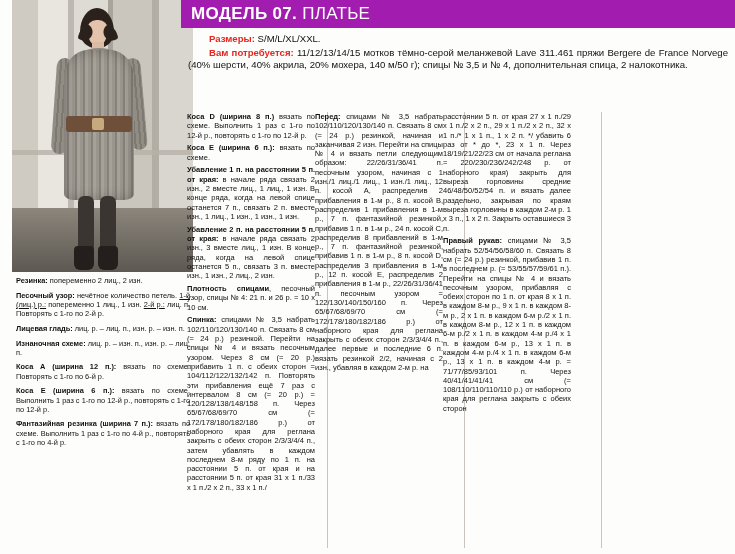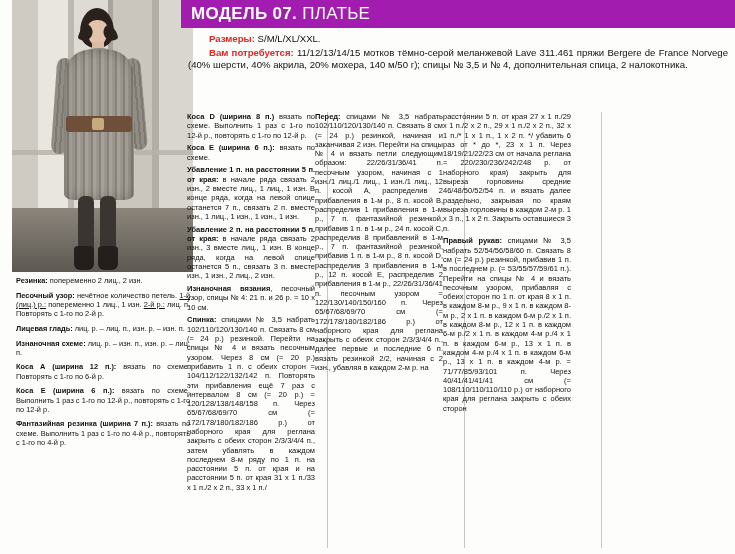--- a/index.html
+++ b/index.html
@@ -330,21 +330,21 @@
   <div class="divider d1"></div>
   <div class="divider d2"></div>
   <div class="divider d3"></div>
 
   <div class="cols">
     <div class="col">
       <p><b>Коса D (ширина 8 п.)</b> вязать по схеме. Выполнить 1 раз с 1-го по 12-й р., повторять с 1-го по 12-й р.</p>
       <p><b>Коса Е (ширина 6 п.):</b> вязать по схеме.</p>
       <p><b>Убавление 1 п. на расстоянии 5 п. от края:</b> в начале ряда связать 2 изн., 2 вместе лиц., 1 лиц., 1 изн. В конце ряда, когда на левой спице останется 7 п., связать 2 п. вместе изн., 1 лиц., 1 изн., 1 изн., 1 изн.</p>
       <p><b>Убавление 2 п. на расстоянии 5 п. от края:</b> в начале ряда связать 2 изн., 3 вместе лиц., 1 изн. В конце ряда, когда на левой спице останется 5 п., связать 3 п. вместе изн., 1 изн., 2 лиц., 2 изн.</p>
-      <p><b>Изнаночная вязания</b>, песочный узор, спицы № 4: 21 п. и 26 р. = 10 х 10 см.</p>
+      <p><b>Плотность спицами</b>, песочный узор, спицы № 4: 21 п. и 26 р. = 10 х 10 см.</p>
       <p><b>Спинка:</b> спицами № 3,5 набрать 102/110/120/130/140 п. Связать 8 см (= 24 р.) резинкой. Перейти на спицы № 4 и вязать песочным узором. Через 8 см (= 20 р.) прибавить 1 п. с обеих сторон = 104/112/122/132/142 п. Повторять эти прибавления ещё 7 раз с интервалом 8 см (= 20 р.) = 120/128/138/148/158 п. Через 65/67/68/69/70 см (= 172/178/180/182/186 р.) от наборного края для реглана закрыть с обеих сторон 2/3/3/4/4 п., затем убавлять в каждом последнем 8-м ряду по 1 п. на расстоянии 5 п. от края и на расстоянии 5 п. от края 31 х 1 п./33 х 1 п./2 х 2 п., 33 х 1 п./</p>
     </div>
     <div class="col">
       <p><b>Перед:</b> спицами № 3,5 набрать 102/110/120/130/140 п. Связать 8 см (= 24 р.) резинкой, начиная и заканчивая 2 изн. Перейти на спицы № 4 и вязать петли следующим образом: 22/26/31/36/41 п. песочным узором, начиная с 1 изн./1 лиц./1 лиц., 1 изн./1 лиц., 12 п. косой А, распределив 2 прибавления в 1-м р., 8 п. косой В, распределив 1 прибавления в 1-м р., 7 п. фантазийной резинкой, прибавив 1 п. в 1-м р., 24 п. косой С, распределив 8 прибавлений в 1-м р., 7 п. фантазийной резинкой, прибавив 1 п. в 1-м р., 8 п. косой D, распределив 3 прибавления в 1-м р., 12 п. косой Е, распределив 2 прибавления в 1-м р., 22/26/31/36/41 п. песочным узором = 122/130/140/150/160 п. Через 65/67/68/69/70 см (= 172/178/180/182/186 р.) от наборного края для реглана закрыть с обеих сторон 2/3/3/4/4 п., далее первые и последние 6 п. вязать резинкой 2/2, начиная с 2 изн., убавляя в каждом 2-м р. на</p>
     </div>
     <div class="col">
       <p>расстоянии 5 п. от края 27 х 1 п./29 х 1 п./2 х 2 п., 29 х 1 п./2 х 2 п., 32 х 1 п./* 1 х 1 п., 1 х 2 п. */ убавить 6 раз от * до *, 23 х 1 п. Через 18/19/21/22/23 см от начала реглана = 220/230/236/242/248 р. от наборного края) закрыть для выреза горловины средние 46/48/50/52/54 п. и вязать далее раздельно, закрывая по краям выреза горловины в каждом 2-м р. 1 х 3 п., 1 х 2 п. Закрыть оставшиеся 3 п.</p>
       <p><b>Правый рукав:</b> спицами № 3,5 набрать 52/54/56/58/60 п. Связать 8 см (= 24 р.) резинкой, прибавив 1 п. в последнем р. (= 53/55/57/59/61 п.). Перейти на спицы № 4 и вязать песочным узором, прибавляя с обеих сторон по 1 п. от края 8 х 1 п. в каждом 8-м р., 9 х 1 п. в каждом 8-м р., 2 х 1 п. в каждом 6-м р./2 х 1 п. в каждом 8-м р., 12 х 1 п. в каждом 6-м р./2 х 1 п. в каждом 4-м р./4 х 1 п. в каждом 6-м р., 13 х 1 п. в каждом 4-м р./4 х 1 п. в каждом 6-м р., 13 х 1 п. в каждом 4-м р. = 71/77/85/93/101 п. Через 40/41/41/41/41 см (= 108/110/110/110/110 р.) от наборного края для реглана закрыть с обеих сторон</p>
     </div>
     <div class="col"></div>

